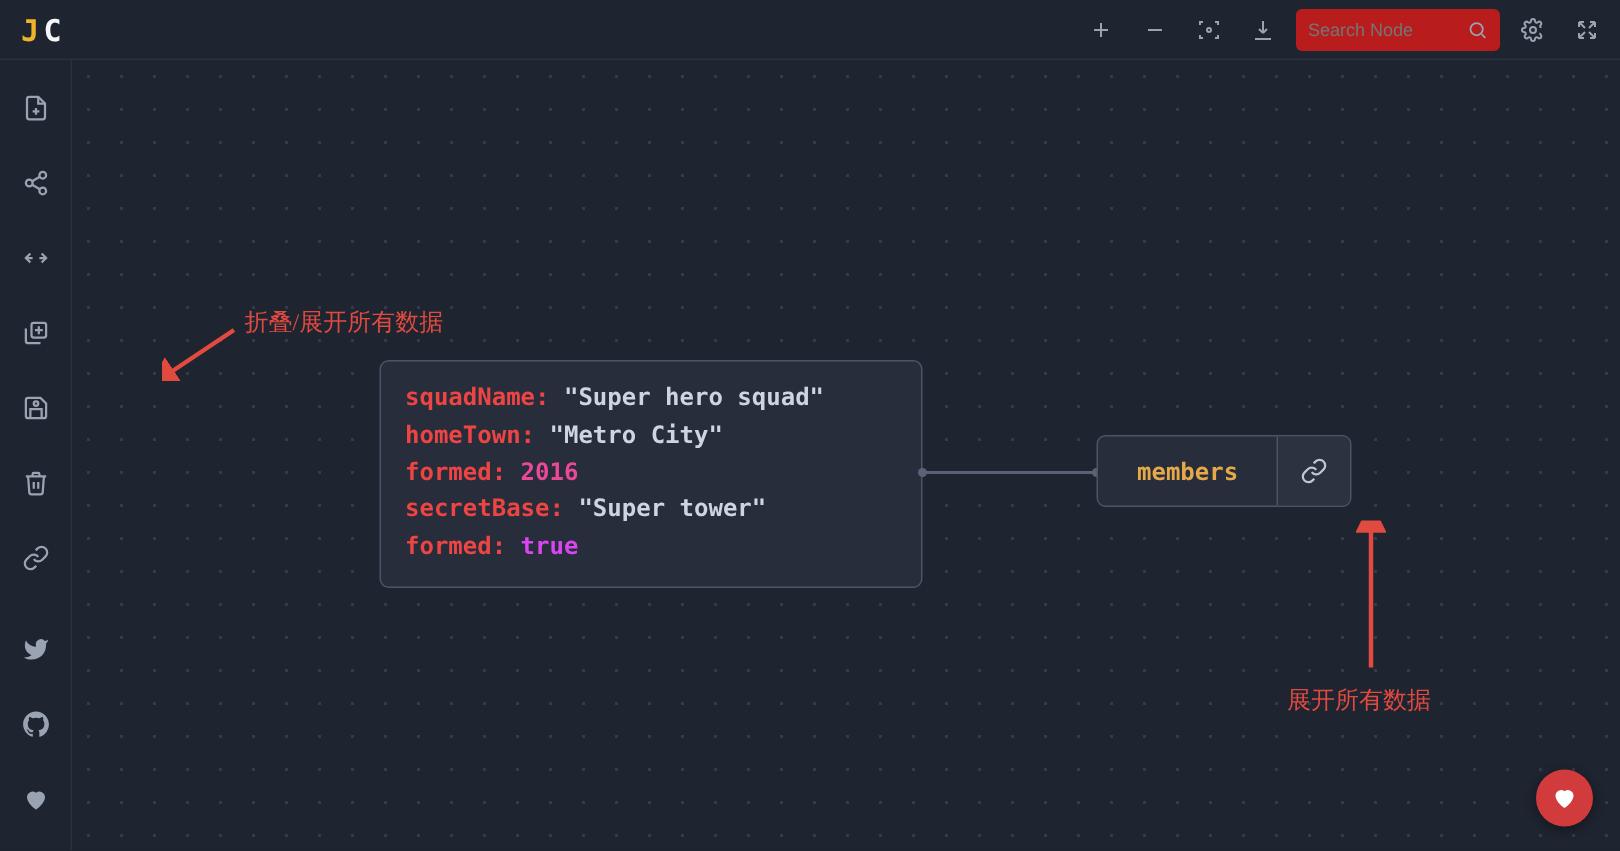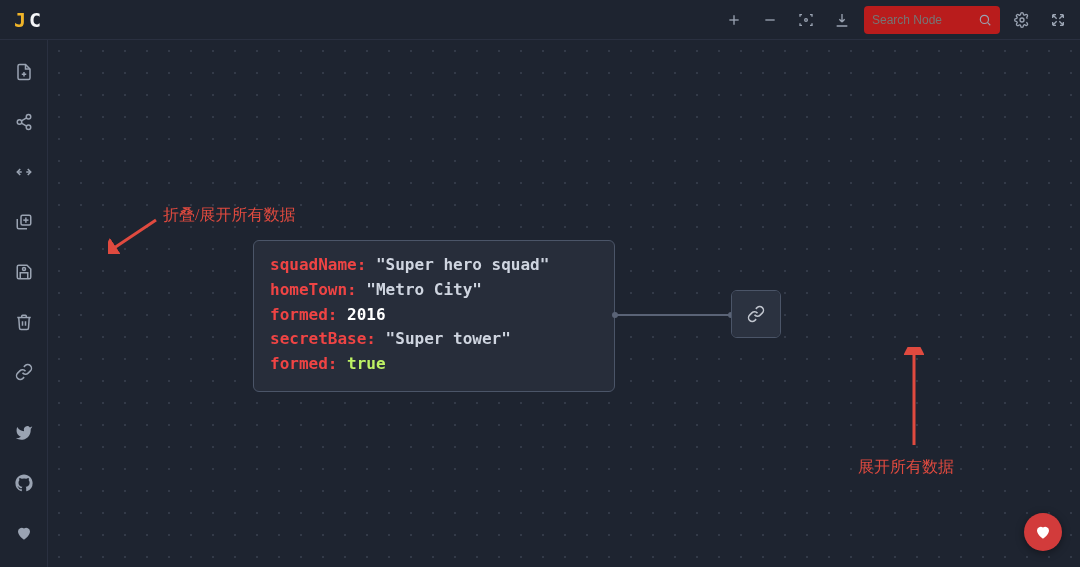--- a/index.html
+++ b/index.html
@@ -80,22 +80,22 @@
     background: #272d3a;
     padding: 12px 16px 14px;
     font-size: 16px;
     line-height: 1.55;
     font-weight: 600;
     color: #c0c5ce;
   }
   .kv { white-space: pre; }
   .key   { color: #ef4444; margin-top: 15px; }
   .str   { color: #cfd5e0; }
-  .num   { color: #ffffff; }
-  .bool  { color: #bef264; }
+  .num   { color: #ec4899; }
+  .bool  { color: #d946ef; }
 
   
   .link-node {
     position: absolute;
     left: 683px; top: 250px;
     display: flex;
     border: 1px solid #4b5568;
     border-radius: 6px;
     background: #272d3a;
     height: 48px;
@@ -295,20 +295,21 @@
     <div class="kv"><span class="key">squadName:</span> <span class="str">"Super hero squad"</span></div>
     <div class="kv"><span class="key">homeTown:</span> <span class="str">"Metro City"</span></div>
     <div class="kv"><span class="key">formed:</span> <span class="num">2016</span></div>
     <div class="kv"><span class="key">secretBase:</span> <span class="str">"Super tower"</span></div>
     <div class="kv"><span class="key">formed:</span> <span class="bool">true</span></div>
   </div>
 
   <div class="edge"></div>
 
   <div class="link-node">
+    <div class="label">members</div>
     <div class="chain">
       <svg width="18" height="18" viewBox="0 0 24 24" fill="none" stroke="currentColor" stroke-width="2">
           <path d="M10 13a5 5 0 0 0 7.54.54l3-3a5 5 0 0 0-7.07-7.07l-1.72 1.71"></path>
           <path d="M14 11a5 5 0 0 0-7.54-.54l-3 3a5 5 0 0 0 7.07 7.07l1.71-1.71"></path>
         </svg>
     </div>
   </div>
 
   <div class="anno1">折叠/展开所有数据</div>
   <div class="arrow1">

